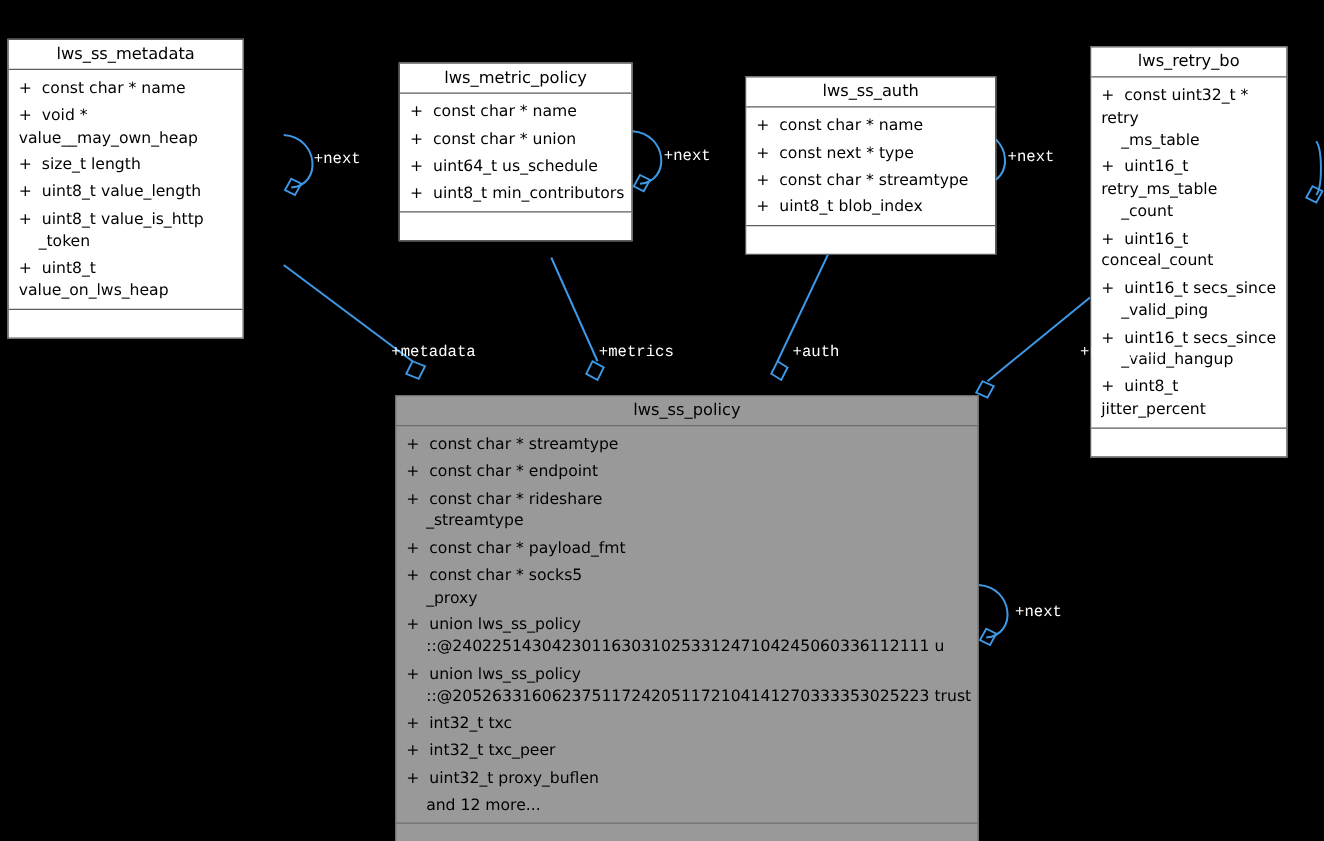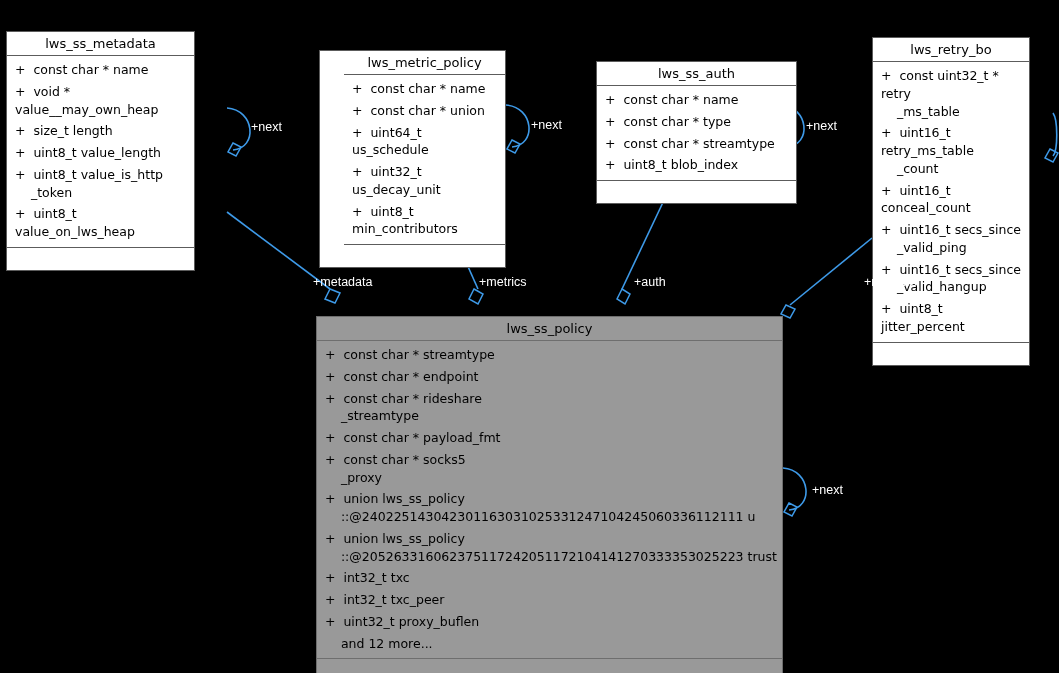--- a/index.html
+++ b/index.html
@@ -46,21 +46,21 @@
     padding: 2px 5px 2px 8px;
     white-space: pre-wrap;
     line-height: 1.42;
   }
   .cls-ops { min-height: 22px; }
   .edge-label {
     position: absolute;
     color: #ffffff;
     font-size: 12.5px;
     white-space: nowrap;
-    font-family: Liberation Sans, sans-serif;
+    font-family: Liberation Mono, monospace;
   }
 </style>
 </head>
 <body>
 
 <div id="stage">
 
   <svg class="edges" viewBox="0 0 1059 673">
     <g fill="none" stroke="#3e9ae8" stroke-width="1.6">
 
@@ -103,37 +103,36 @@
       <div class="attr">+  void * value__may_own_heap</div>
       <div class="attr">+  size_t length</div>
       <div class="attr">+  uint8_t value_length</div>
       <div class="attr">+  uint8_t value_is_http
     _token</div>
       <div class="attr">+  uint8_t value_on_lws_heap</div>
     </div>
     <div class="cls-ops"></div>
   </div>
 
-  <div class="uml-class" style="left:319px; top:50px; width:187px;padding-left:24px;">
+  <div class="uml-class" style="left:319px; top:50px; width:187px;">
     <div class="cls-title">lws_metric_policy</div>
     <div class="cls-attrs">
       <div class="attr">+  const char * name</div>
       <div class="attr">+  const char * union</div>
       <div class="attr">+  uint64_t us_schedule</div>
-      <div class="attr">+  uint32_t us_decay_unit</div>
       <div class="attr">+  uint8_t min_contributors</div>
     </div>
     <div class="cls-ops"></div>
   </div>
 
   <div class="uml-class" style="left:596px; top:61px; width:201px;">
     <div class="cls-title">lws_ss_auth</div>
     <div class="cls-attrs">
       <div class="attr">+  const char * name</div>
-      <div class="attr">+  const char * type</div>
+      <div class="attr">+  const next * type</div>
       <div class="attr">+  const char * streamtype</div>
       <div class="attr">+  uint8_t blob_index</div>
     </div>
     <div class="cls-ops"></div>
   </div>
 
   <div class="uml-class" style="left:872px; top:5px; width:158px;margin-top:32px;">
     <div class="cls-title">lws_retry_bo</div>
     <div class="cls-attrs">
       <div class="attr">+  const uint32_t * retry

